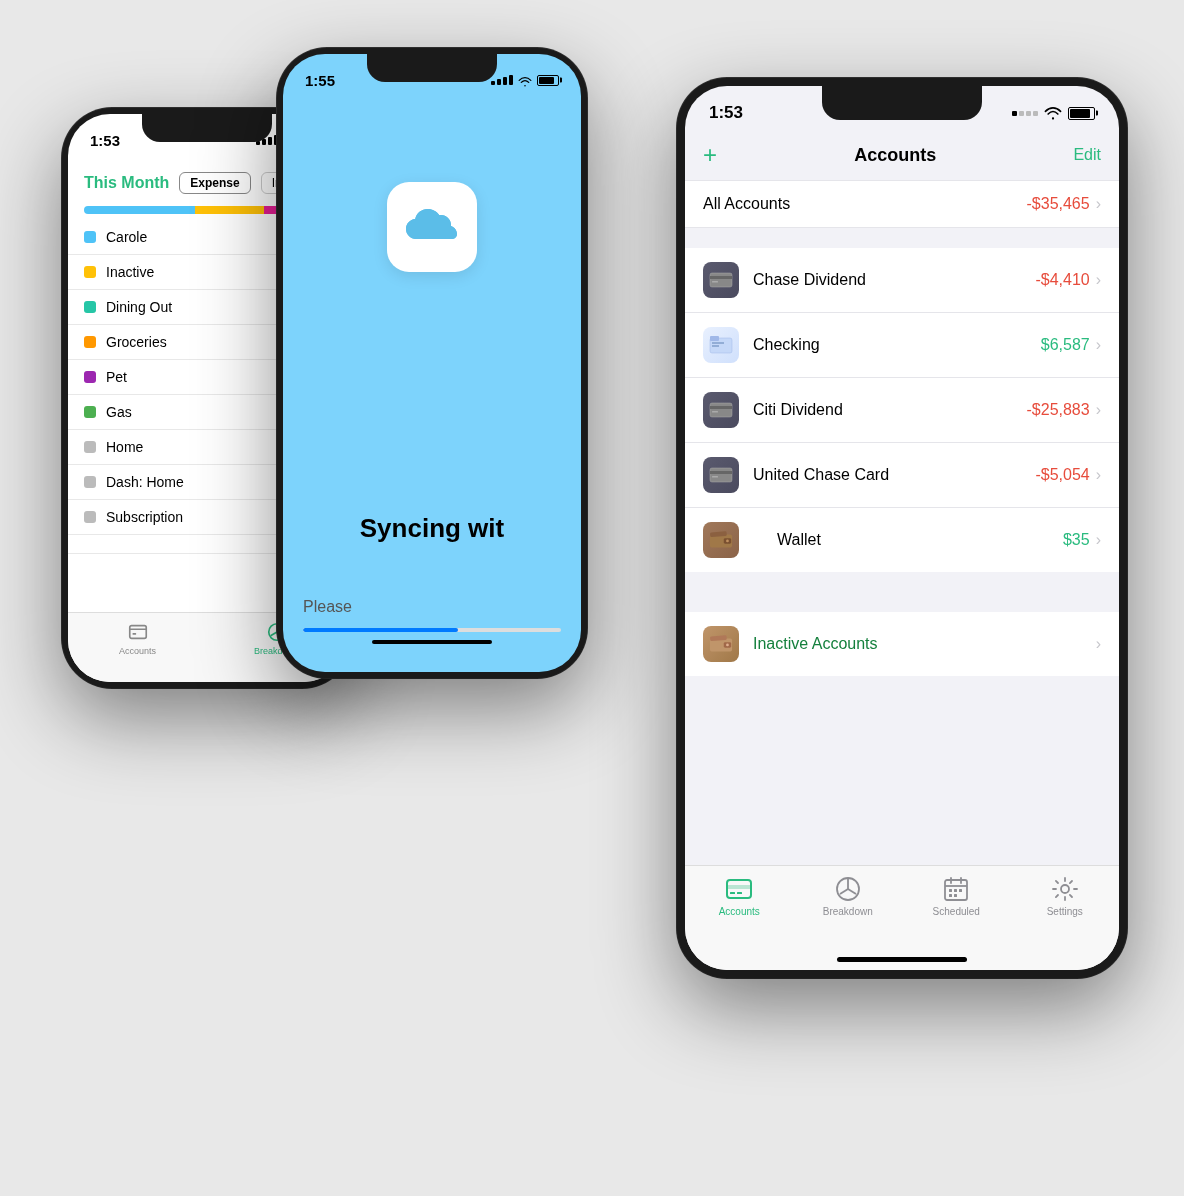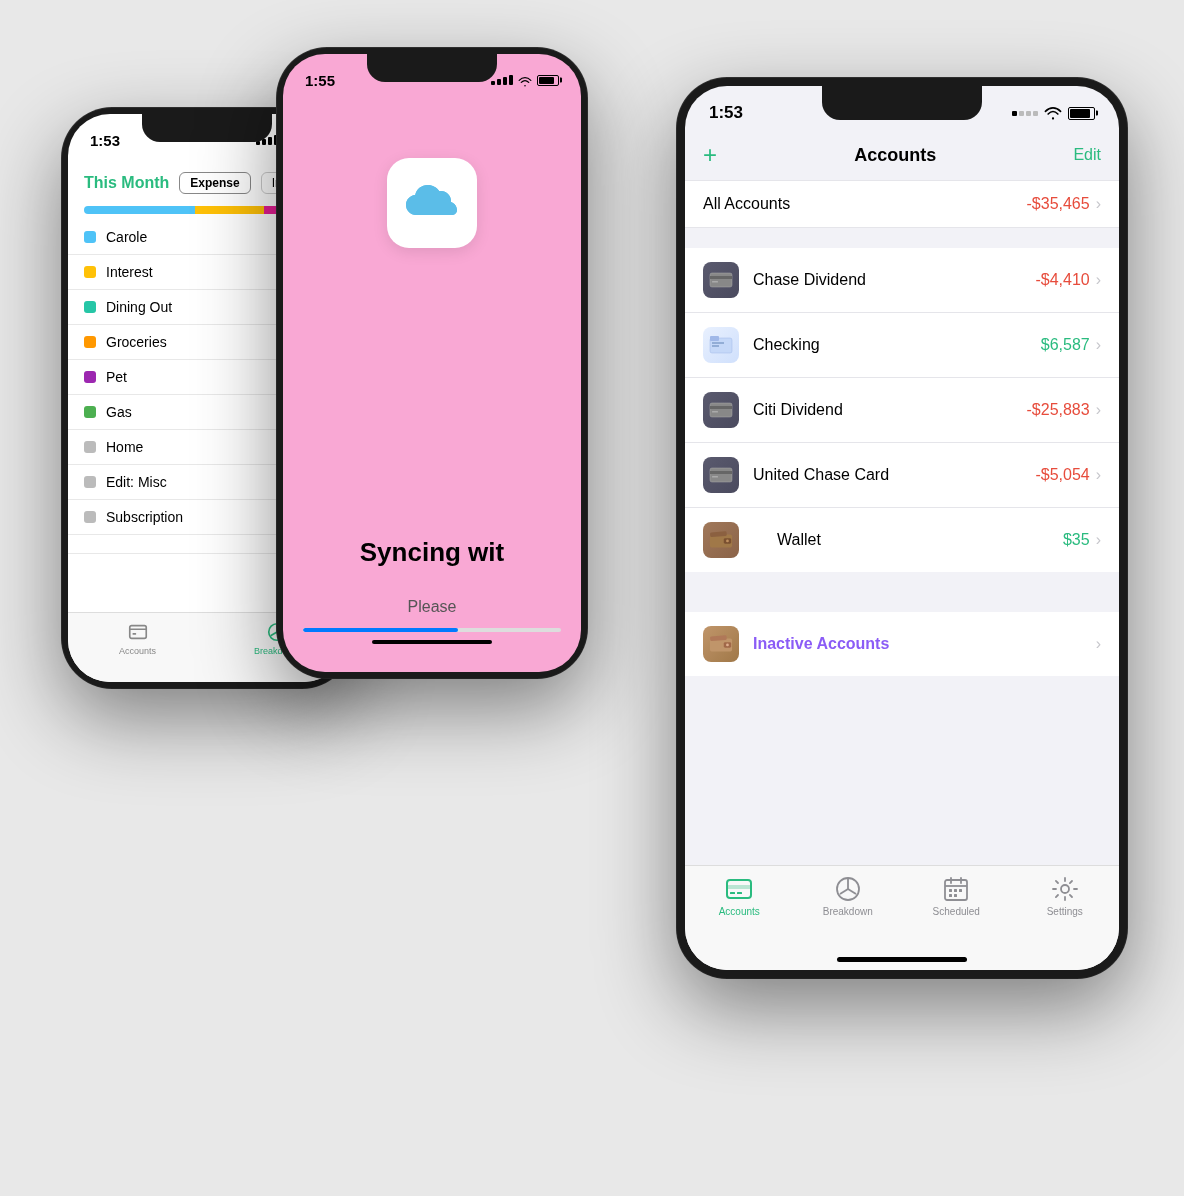--- a/index.html
+++ b/index.html
@@ -238,21 +238,22 @@
       z-index: 2;
     }
     .phone-2 .phone-inner {
       top: 6px; left: 6px; right: 6px; bottom: 6px;
     }
 
     .phone-2-screen {
       height: 100%;
       display: flex;
       flex-direction: column;
-      background: #f9a8d4;
+      background: #7dd3fc;
+      gap: 24px;
     }
 
     .sync-content {
       flex: 1;
       display: flex;
       flex-direction: column;
       align-items: center;
       justify-content: space-between;
       padding-top: 60px;
     }
@@ -280,21 +281,20 @@
       color: #000;
       margin-bottom: 10px;
       text-align: center;
       padding: 0 20px;
     }
 
     .sync-bottom {
       padding: 20px;
       display: flex;
       flex-direction: column;
-      align-items: center;
     }
 
     .sync-please {
       font-size: 16px;
       color: #555;
       margin-bottom: 12px;
     }
 
     .sync-progress {
       width: 100%;
@@ -466,22 +466,21 @@
 
     .inactive-row {
       display: flex;
       align-items: center;
       padding: 14px 18px;
       background: #fff;
     }
 
     .inactive-label {
       font-size: 16px;
-      color: #8b5cf6;
-      font-weight: bold;
+      color: #15803d;
     }
 
     
     .tab-bar-main {
       height: 88px;
       background: #f8f8f8;
       border-top: 0.5px solid #ddd;
       display: flex;
       align-items: flex-start;
       padding-top: 10px;
@@ -559,21 +558,21 @@
           </div>
         </div>
 
         <div class="breakdown-list">
           <div class="breakdown-item">
               <div class="breakdown-dot" style="background:#4fc3f7;"></div>
               <span class="breakdown-item-name">Carole</span>
             </div>
           <div class="breakdown-item">
               <div class="breakdown-dot" style="background:#ffc107;"></div>
-              <span class="breakdown-item-name">Interest</span>
+              <span class="breakdown-item-name">Inactive</span>
             </div>
           <div class="breakdown-item">
               <div class="breakdown-dot" style="background:#26c6a6;"></div>
               <span class="breakdown-item-name">Dining Out</span>
             </div>
           <div class="breakdown-item">
               <div class="breakdown-dot" style="background:#ff9800;"></div>
               <span class="breakdown-item-name">Groceries</span>
             </div>
           <div class="breakdown-item">
@@ -583,21 +582,21 @@
           <div class="breakdown-item">
               <div class="breakdown-dot" style="background:#4caf50;"></div>
               <span class="breakdown-item-name">Gas</span>
             </div>
           <div class="breakdown-item">
               <div class="breakdown-dot" style="background:#bbb;"></div>
               <span class="breakdown-item-name">Home</span>
             </div>
           <div class="breakdown-item">
               <div class="breakdown-dot" style="background:#bbb;"></div>
-              <span class="breakdown-item-name">Edit: Misc</span>
+              <span class="breakdown-item-name">Dash: Home</span>
             </div>
           <div class="breakdown-item">
               <div class="breakdown-dot" style="background:#bbb;"></div>
               <span class="breakdown-item-name">Subscription</span>
             </div>
           <div class="breakdown-item"></div>
 
         </div>
 
         <div class="tab-bar-small">

